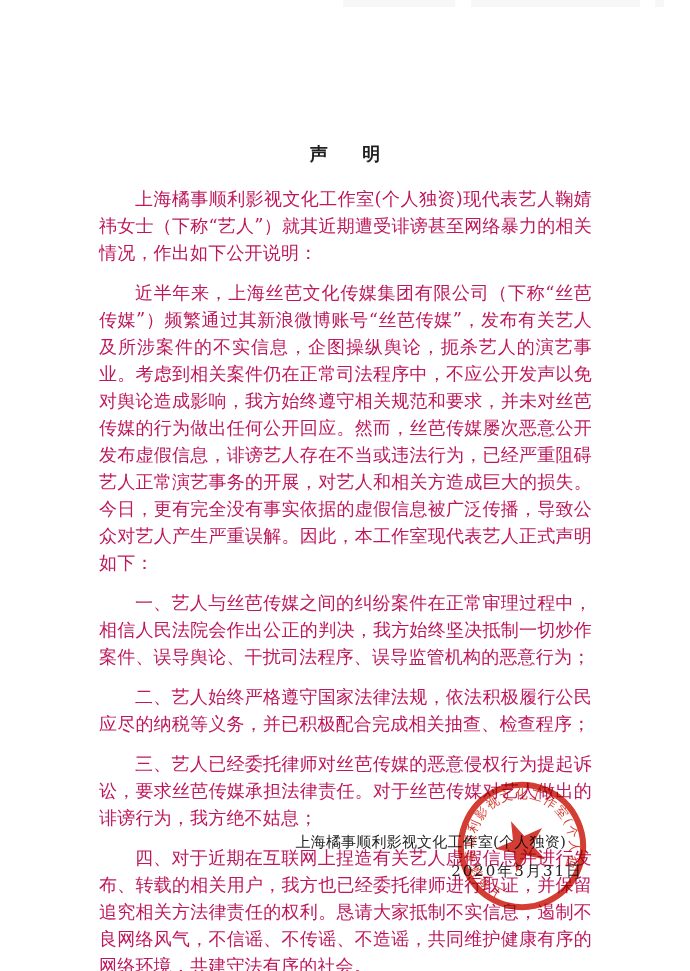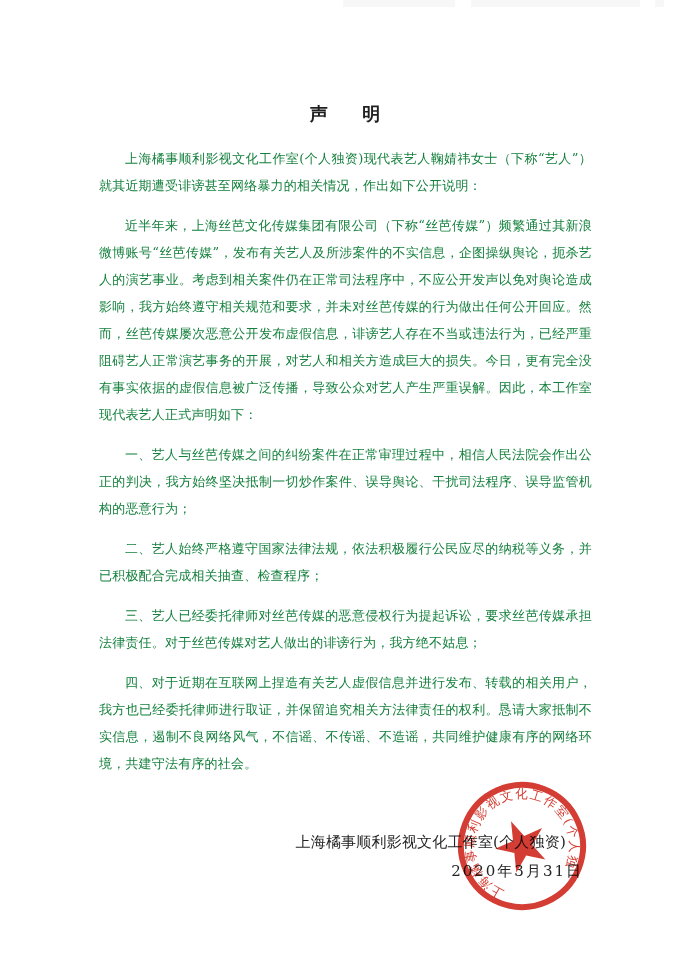--- a/index.html
+++ b/index.html
@@ -16,24 +16,25 @@
   .artifact-2 { left:471px; width:169px; }
   .artifact-3 { left:655px; width:9px; }
 
   .doc {
     position:absolute; left:99px; top:102px; width:493px;
   }
   .doc-title {
     text-align:center; font-size:18px; font-weight:bold;
     word-spacing:26px; letter-spacing:1px; color:#1f1f1f;
     margin-bottom:19px;
+    margin-top:40px;
   }
   .para {
-    font-size:13px; line-height:27px; text-indent:2em;
-    text-align:justify; margin-bottom:13px; color:#15803d;
+    font-size:18px; line-height:27px; text-indent:2em;
+    text-align:justify; margin-bottom:13px; color:#be185d;
     letter-spacing:0.2px;
   }
   .para.closing { text-align:left; margin-bottom:0; }
 
   .signature-line {
     position:absolute; left:99px; top:833px; width:493px;
     text-align:right; padding-right:26px;
     font-size:15px; color:#242424; letter-spacing:0.2px;
   }
   .date-line {

